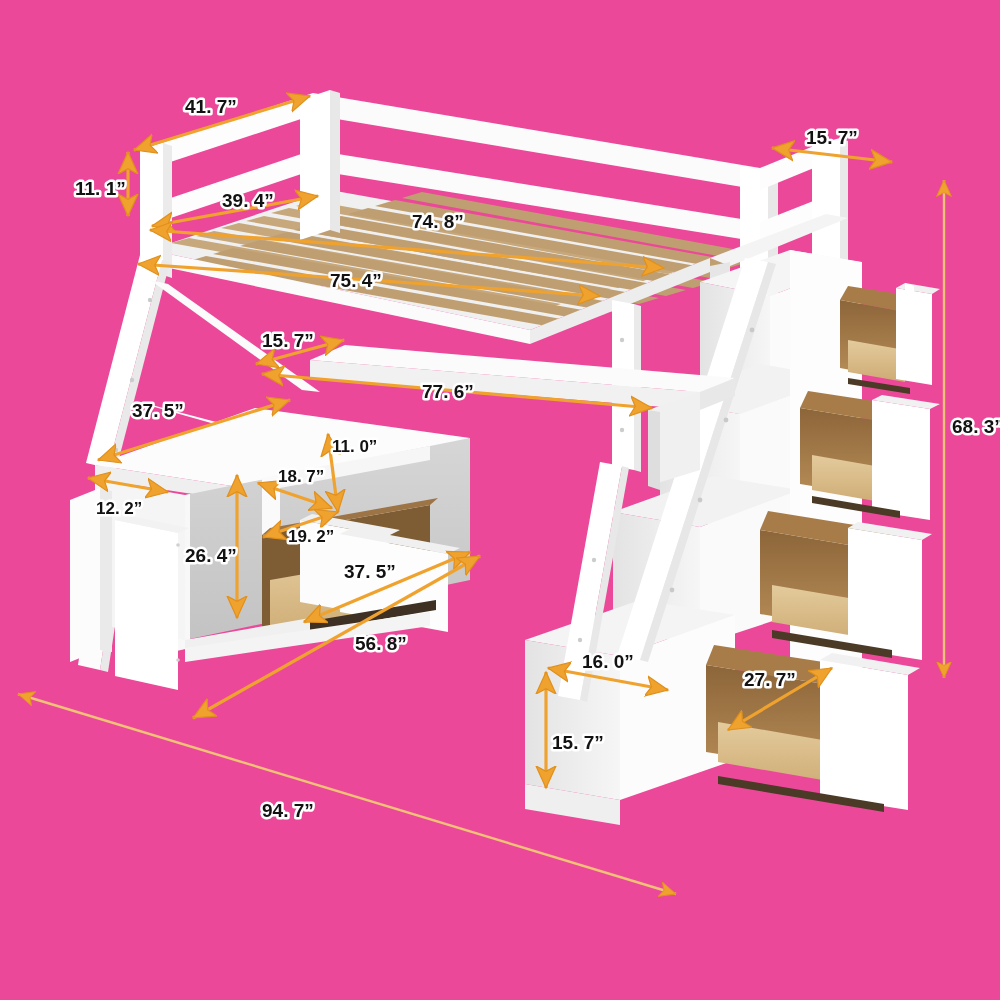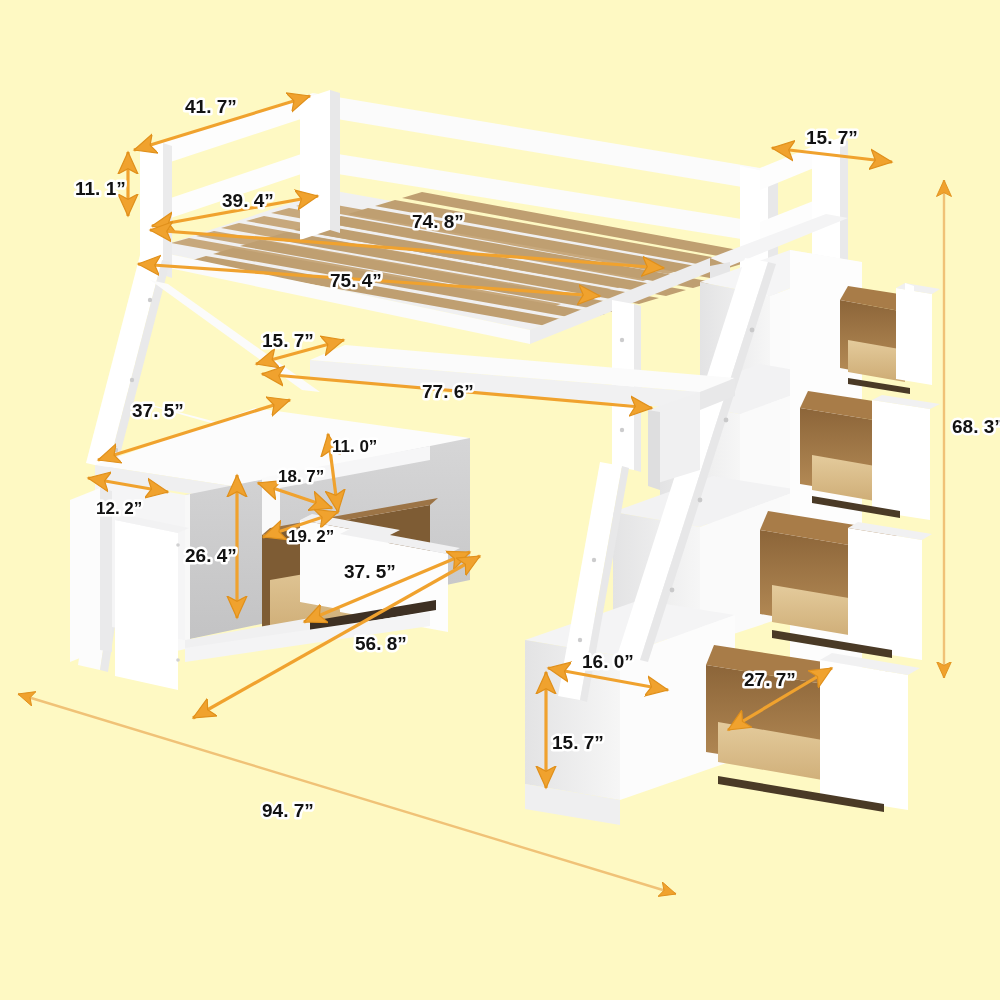--- a/index.html
+++ b/index.html
@@ -2,21 +2,21 @@
 <html><head>
 <meta charset="utf-8">
 <title>Loft Bed Dimension Diagram</title>
 <style>
   html,body{margin:0;padding:0;background:#ffffff;}
   body{
     width:1000px;height:1000px;
     font-family:"Liberation Sans","DejaVu Sans",sans-serif;
     overflow:hidden;position:relative;
   }
-  #stage{position:absolute;left:0;top:0;width:1000px;height:1000px;background:#fef9c3;}
+  #stage{position:absolute;left:0;top:0;width:1000px;height:1000px;background:#ec4899;}
   svg.layer{position:absolute;left:0;top:0;width:1000px;height:1000px;}
   #furniture{z-index:1;}
   #dims{z-index:2;}
   .dimtext{
     font-family:"Liberation Sans","DejaVu Sans",sans-serif;
     font-weight:bold;
     font-size:19px;
     fill:#121212;
     paint-order:stroke fill;
     stroke:#ffffff;

